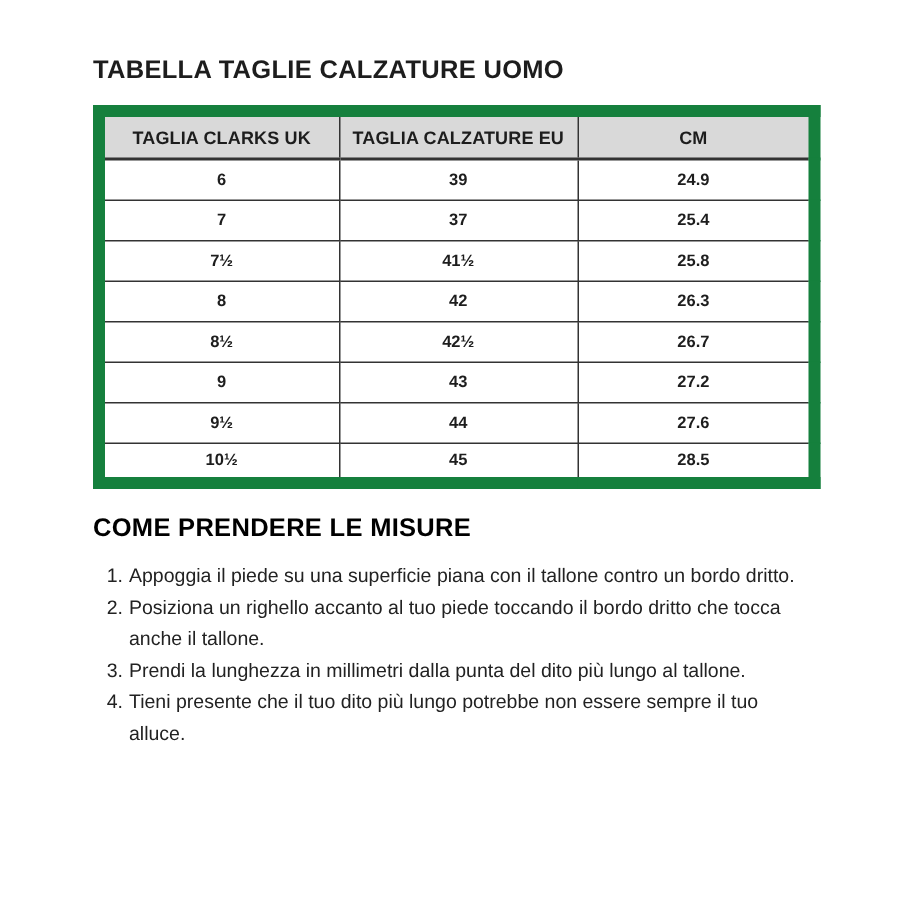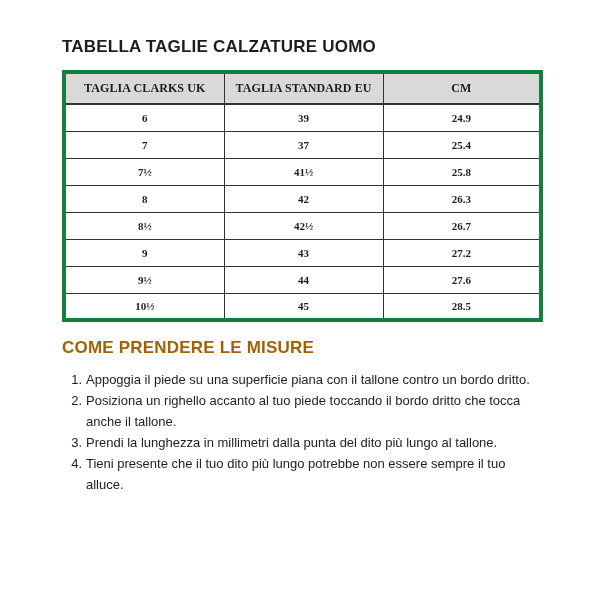--- a/index.html
+++ b/index.html
@@ -23,22 +23,21 @@
     font-weight: bold;
     letter-spacing: 0.2px;
     line-height: 18px;
     margin: 0 0 14px 0;
     color: #1d1d1d;
   }
   table.size-table {
     border-collapse: collapse;
     table-layout: fixed;
     width: 477px;
-    border: 4px solid #15803d;
-    font-family: Liberation Serif, serif;
+    border: 8px solid #15803d;
   }
   table.size-table col.c1 { width: 160px; }
   table.size-table col.c2 { width: 159px; }
   table.size-table col.c3 { width: 158px; }
   table.size-table th {
     background: #d9d9d9;
     border: 1px solid #333333;
     border-bottom: 2px solid #333333;
     height: 32px;
     font-size: 12px;
@@ -54,21 +53,21 @@
     font-weight: bold;
     text-align: center;
     vertical-align: middle;
   }
   .measure-title {
     font-size: 17px;
     font-weight: bold;
     letter-spacing: 0.2px;
     line-height: 20px;
     margin: 16px 0 11px 0;
-    color: #a16207;
+    color: #000000;
   }
   .steps {
     padding-left: 3px;
   }
   .step {
     display: flex;
     align-items: flex-start;
     font-size: 13px;
     line-height: 21px;
     color: #222222;
@@ -92,21 +91,21 @@
 
   <table class="size-table">
     <colgroup>
       <col class="c1">
         <col class="c2">
         <col class="c3">
     </colgroup>
     <thead>
       <tr>
         <th>TAGLIA CLARKS UK</th>
-        <th>TAGLIA STANDARD EU</th>
+        <th>TAGLIA CALZATURE EU</th>
         <th>CM</th>
       </tr>
     </thead>
     <tbody>
       <tr>
         <td>6</td>
         <td>39</td>
         <td>24.9</td>
       </tr>
       <tr>

